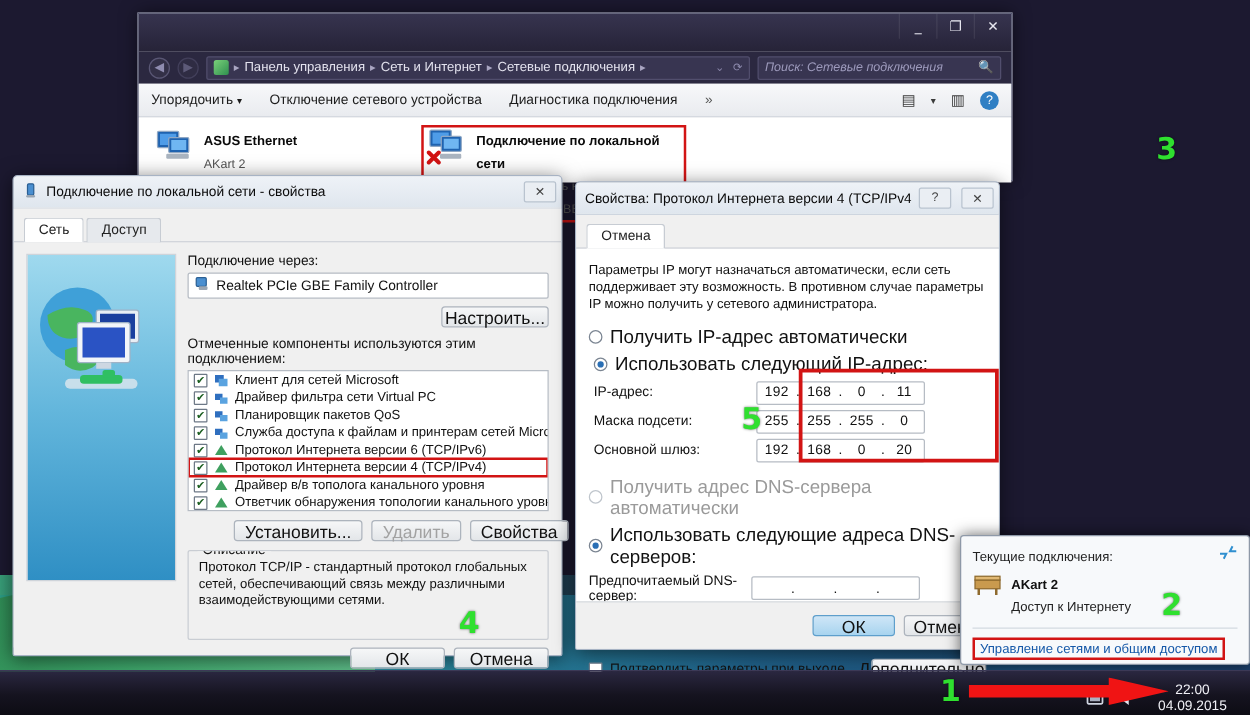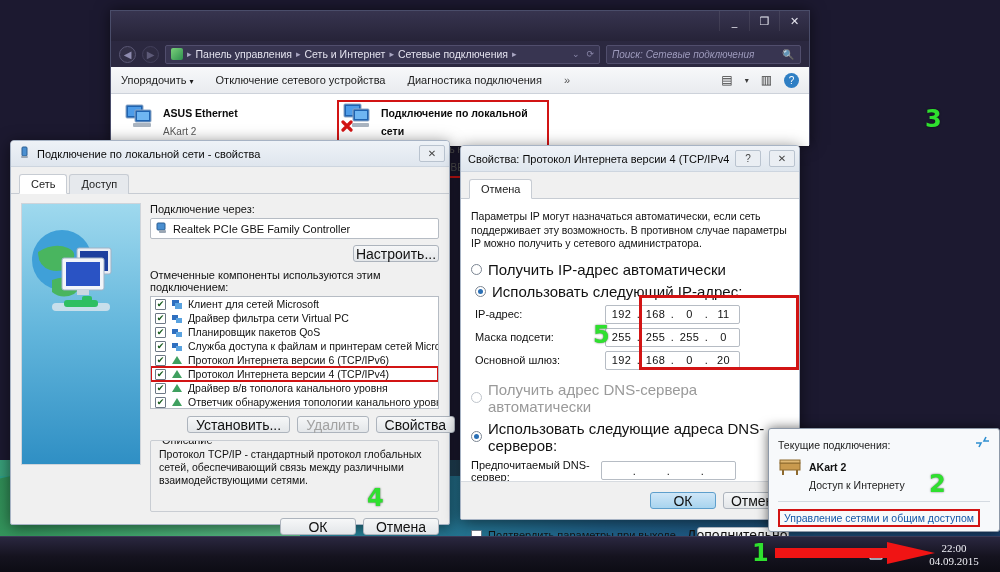--- a/index.html
+++ b/index.html
@@ -27,21 +27,21 @@
   }
   #wall-teal2 {
     position:absolute; left:0; bottom:82px; width:520px; height:30px;
     background:linear-gradient(90deg,#39a07a 0%, #2b7f92 70%, rgba(30,63,107,0) 100%);
   }
   
   #taskbar {
     position:absolute; left:0; bottom:0; width:1000px; height:36px;
     background:linear-gradient(180deg,#2a2740 0%, #15131f 55%, #0d0c14 100%);
     border-top:1px solid #3c3956;
-    display:flex; align-items:center; justify-content:flex-end;font-family:Liberation Serif, serif;
+    display:flex; align-items:flex-end; justify-content:flex-end;
   }
   #tray { display:flex; align-items:center; gap:9px; padding-right:10px; color:#e8e8ef; }
   .tray-ico { width:16px; height:16px; display:block; }
   #clock { text-align:center; font-size:11px; line-height:13px; color:#f0f0f6; min-width:72px; }
 
   
   #arrow-1 {
     position:absolute; left:775px; bottom:8px; width:160px; height:22px; pointer-events:none;
   }
   .mark-num {

